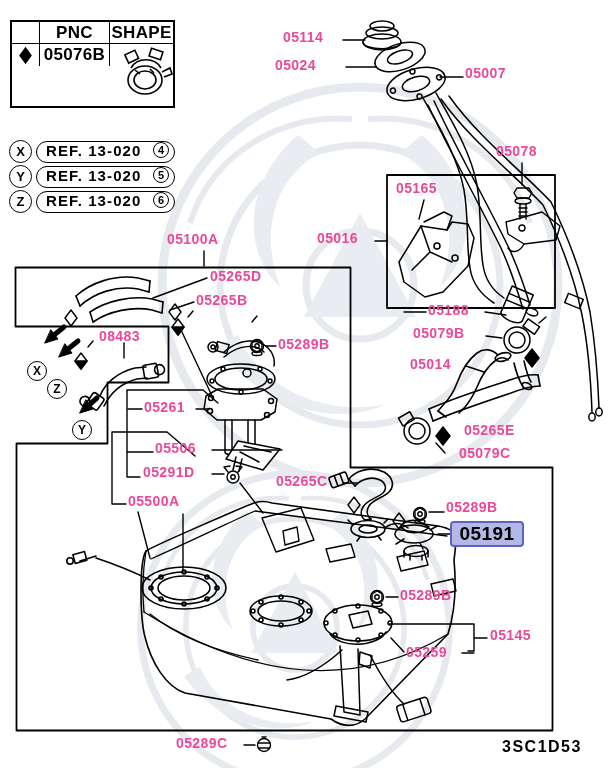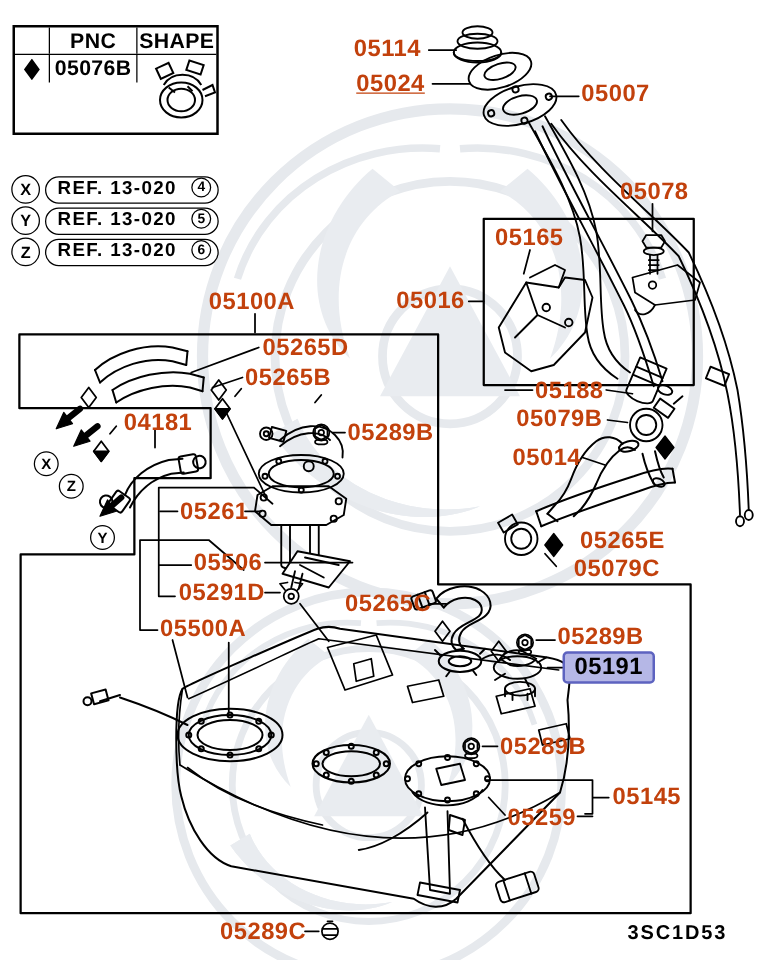--- a/index.html
+++ b/index.html
@@ -1,20 +1,20 @@
 <!DOCTYPE html>
 <html><head>
 <meta charset="utf-8">
 <style>
   html,body{margin:0;padding:0;background:#fff;}
   #stage{position:relative;width:609px;height:768px;background:#fff;overflow:hidden;
          font-family:"Liberation Sans",sans-serif;}
   #art{position:absolute;left:0;top:0;}
-  .plabel{position:absolute;font-weight:bold;font-size:19px;line-height:1;
-          letter-spacing:.4px;color:#c2410c;white-space:nowrap;}
+  .plabel{position:absolute;font-weight:bold;font-size:14px;line-height:1;
+          letter-spacing:.4px;color:#ec4899;white-space:nowrap;}
   .small-code{position:absolute;font-weight:bold;font-size:16px;letter-spacing:1.5px;color:#000;}
   
   .legend{position:absolute;left:10px;top:20px;width:165px;height:88px;
           border:2px solid #000;box-sizing:border-box;}
   .lgd-row{display:flex;height:22px;box-sizing:border-box;}
   .lgd-sym{width:28px;border-right:1.5px solid #000;display:flex;align-items:center;
            justify-content:center;box-sizing:border-box;}
   .lgd-pnc{width:70px;border-right:1.5px solid #000;display:flex;align-items:center;
            justify-content:center;font-weight:bold;font-size:17px;letter-spacing:.3px;box-sizing:border-box;}
   .lgd-shape{flex:1;box-sizing:border-box;}
@@ -407,31 +407,31 @@
       <span class="ref-text">REF. 13-020</span>
       <span class="num-circle">6</span>
     </div>
   </div>
 
   <div class="ccall" style="left:27px;top:361px;">X</div>
   <div class="ccall" style="left:47px;top:379px;">Z</div>
   <div class="ccall" style="left:72px;top:420px;">Y</div>
 
   <div class="plabel" style="left:283px;top:30px;">05114</div>
-  <div class="plabel" style="left:285px;top:58px;text-decoration:underline;">05024</div>
+  <div class="plabel" style="left:275px;top:58px;">05024</div>
   <div class="plabel" style="left:465px;top:66px;">05007</div>
   <div class="plabel" style="left:496px;top:144px;">05078</div>
   <div class="plabel" style="left:396px;top:181px;">05165</div>
   <div class="plabel" style="left:317px;top:231px;">05016</div>
   <div class="plabel" style="left:167px;top:232px;">05100A</div>
   <div class="plabel" style="left:210px;top:269px;">05265D</div>
   <div class="plabel" style="left:196px;top:293px;">05265B</div>
   <div class="plabel" style="left:428px;top:303px;">05188</div>
   <div class="plabel" style="left:413px;top:326px;">05079B</div>
-  <div class="plabel" style="left:99px;top:329px;">04181</div>
+  <div class="plabel" style="left:99px;top:329px;">08483</div>
   <div class="plabel" style="left:278px;top:337px;">05289B</div>
   <div class="plabel" style="left:410px;top:357px;">05014</div>
   <div class="plabel" style="left:144px;top:400px;">05261</div>
   <div class="plabel" style="left:464px;top:423px;">05265E</div>
   <div class="plabel" style="left:459px;top:446px;">05079C</div>
   <div class="plabel" style="left:155px;top:441px;">05506</div>
   <div class="plabel" style="left:143px;top:465px;">05291D</div>
   <div class="plabel" style="left:276px;top:474px;">05265C</div>
   <div class="plabel" style="left:128px;top:494px;">05500A</div>
   <div class="plabel" style="left:446px;top:500px;">05289B</div>

